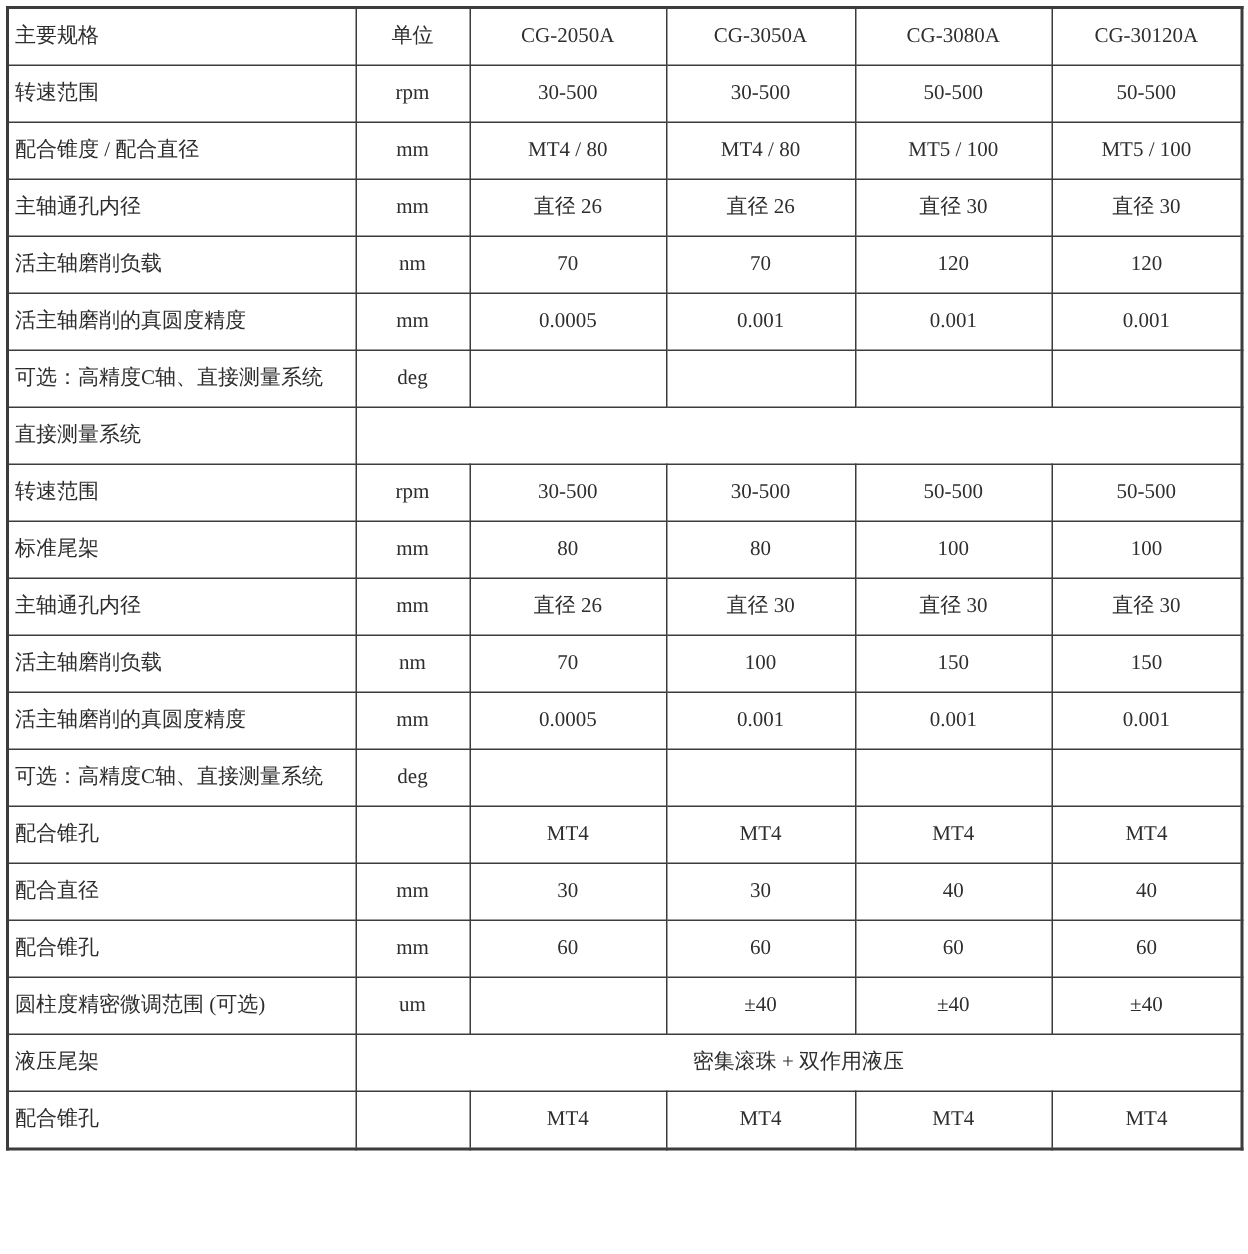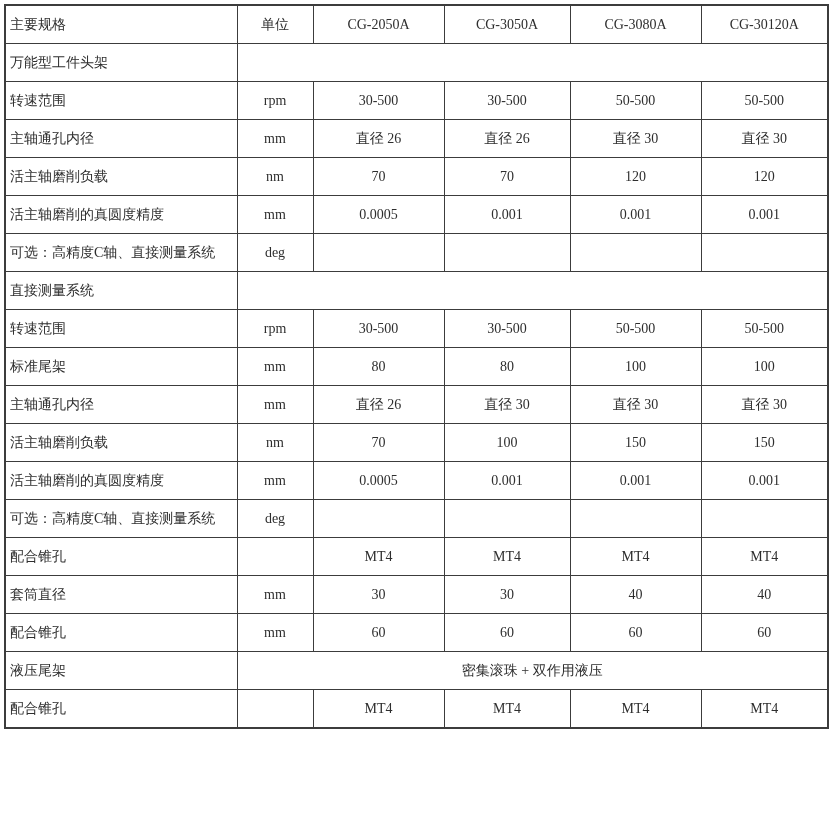--- a/index.html
+++ b/index.html
@@ -61,31 +61,35 @@
     </colgroup>
     <tbody>
       <tr>
         <td class="label">主要规格</td>
         <td class="center">单位</td>
         <td class="center">CG-2050A</td>
         <td class="center">CG-3050A</td>
         <td class="center">CG-3080A</td>
         <td class="center">CG-30120A</td>
       </tr>
-    <tr>
-          <td class="label">万能型工件头架</td>
-          <td class="center" colspan="5"></td>
-        </tr>
         <tr>
           <td class="label">转速范围</td>
           <td class="center">rpm</td>
           <td class="center">30-500</td>
           <td class="center">30-500</td>
           <td class="center">50-500</td>
           <td class="center">50-500</td>
+        </tr>
+        <tr>
+          <td class="label">配合锥度 / 配合直径</td>
+          <td class="center">mm</td>
+          <td class="center">MT4 / 80</td>
+          <td class="center">MT4 / 80</td>
+          <td class="center">MT5 / 100</td>
+          <td class="center">MT5 / 100</td>
         </tr>
         <tr>
           <td class="label">主轴通孔内径</td>
           <td class="center">mm</td>
           <td class="center">直径 26</td>
           <td class="center">直径 26</td>
           <td class="center">直径 30</td>
           <td class="center">直径 30</td>
         </tr>
         <tr>
@@ -166,34 +170,42 @@
         </tr>
         <tr>
           <td class="label">配合锥孔</td>
           <td class="center"></td>
           <td class="center">MT4</td>
           <td class="center">MT4</td>
           <td class="center">MT4</td>
           <td class="center">MT4</td>
         </tr>
         <tr>
-          <td class="label">套筒直径</td>
+          <td class="label">配合直径</td>
           <td class="center">mm</td>
           <td class="center">30</td>
           <td class="center">30</td>
           <td class="center">40</td>
           <td class="center">40</td>
         </tr>
         <tr>
           <td class="label">配合锥孔</td>
           <td class="center">mm</td>
           <td class="center">60</td>
           <td class="center">60</td>
           <td class="center">60</td>
           <td class="center">60</td>
+        </tr>
+        <tr>
+          <td class="label">圆柱度精密微调范围 (可选)</td>
+          <td class="center">um</td>
+          <td class="center"></td>
+          <td class="center">±40</td>
+          <td class="center">±40</td>
+          <td class="center">±40</td>
         </tr>
         <tr>
           <td class="label">液压尾架</td>
           <td class="center" colspan="5">密集滚珠 + 双作用液压</td>
         </tr>
         <tr>
           <td class="label">配合锥孔</td>
           <td class="center"></td>
           <td class="center">MT4</td>
           <td class="center">MT4</td>

